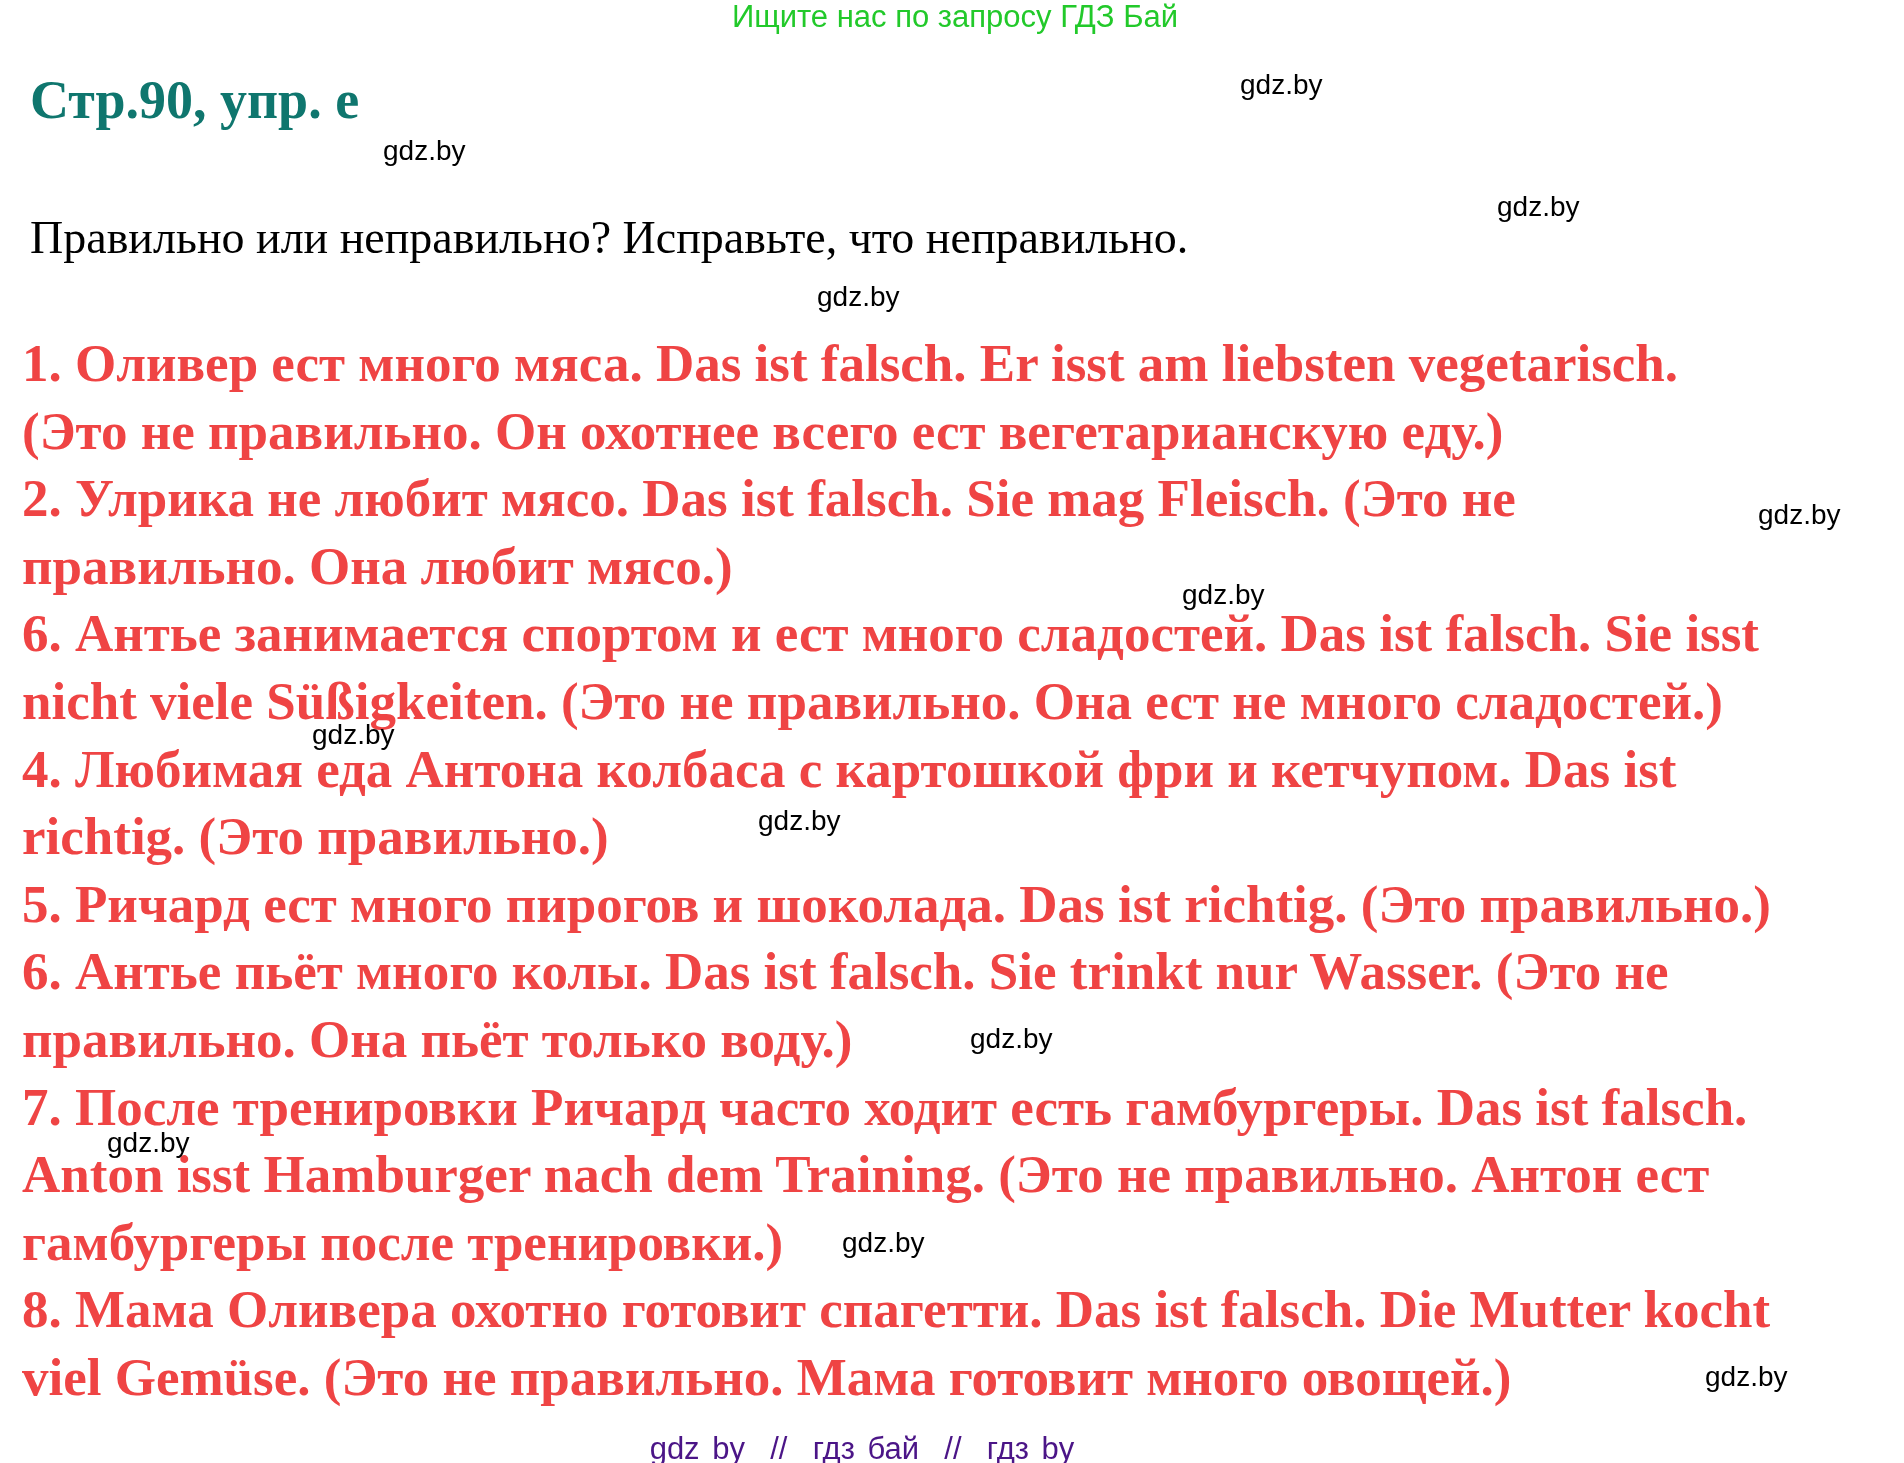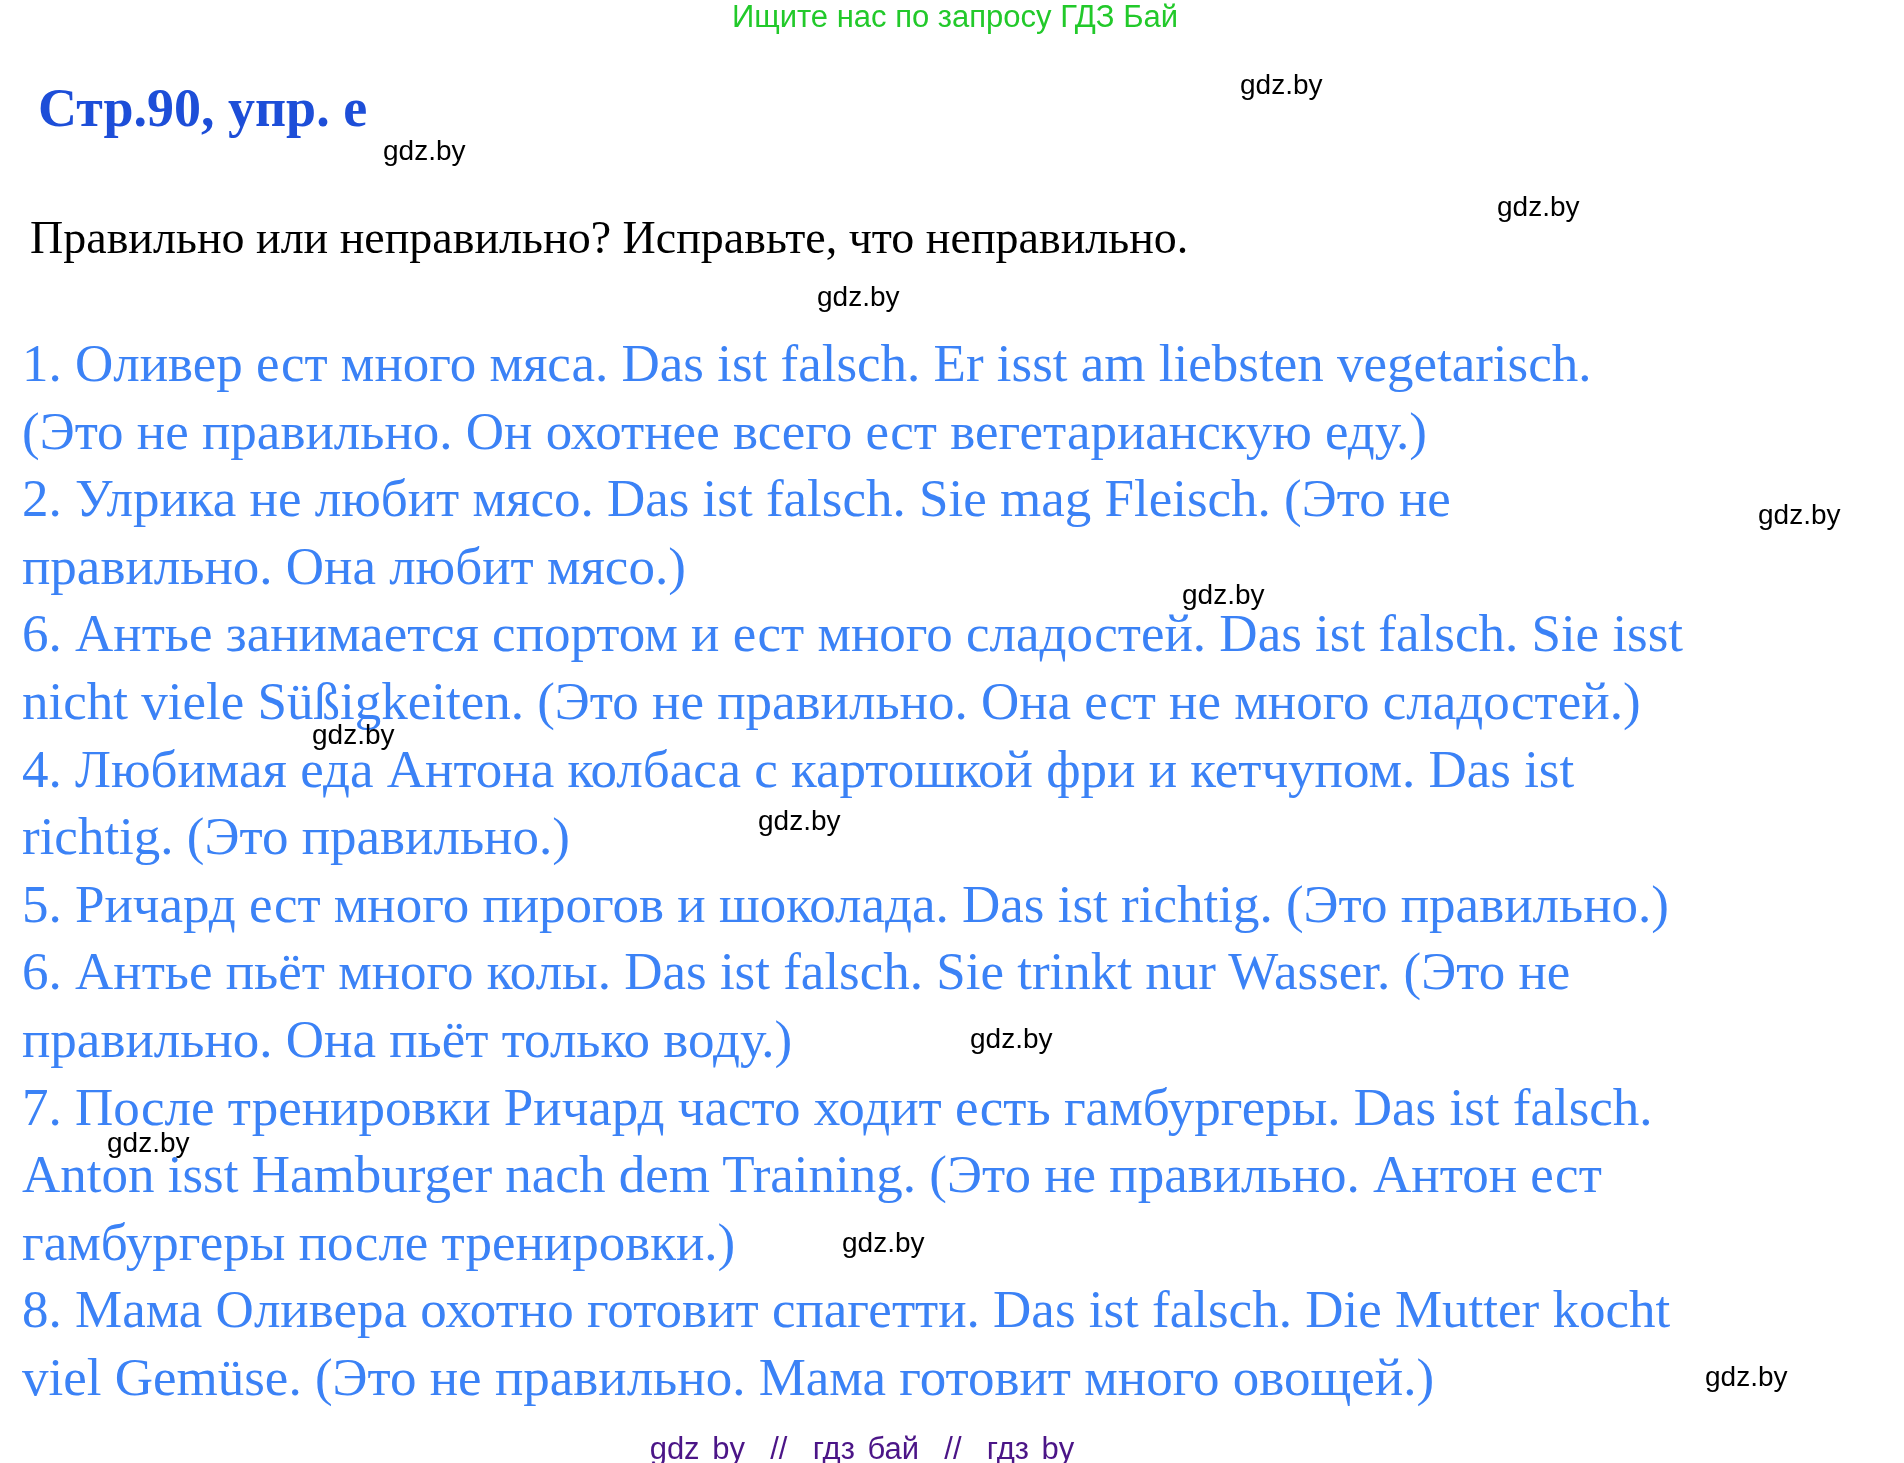--- a/index.html
+++ b/index.html
@@ -4,32 +4,32 @@
 <style>
   html, body { margin: 0; padding: 0; background: #ffffff; }
   body { width: 1904px; height: 1463px; position: relative; overflow: hidden; }
   .promo {
     position: absolute; left: 8px; right: 0; top: 0; text-align: center;
     font-family: "Liberation Sans", sans-serif; font-size: 31px; line-height: 34px;
     color: #22c92a; padding-left: 0;
   }
   .promo span { display: inline-block; transform: translateX(-1px); }
   .title {
-    position: absolute; left: 22px; top: 60px; margin: 16px;
+    position: absolute; left: 22px; top: 60px; margin: 8px;
     font-family: "Liberation Serif", serif; font-weight: bold;
-    font-size: 54px; line-height: 64px; color: #1d4ed8;
+    font-size: 54px; line-height: 64px; color: #0f766e;
   }
   .intro {
     position: absolute; left: 22px; top: 196px; margin: 8px;
     font-family: "Liberation Serif", serif; font-size: 46px; line-height: 68px; color: #000;
     white-space: nowrap;
   }
   .answers {
     position: absolute; left: 22px; top: 330px; margin: 0; padding: 0; list-style: none;
-    font-family: "Liberation Serif", serif; font-size: 53px; line-height: 67.6px; color: #3b82f6;
+    font-family: "Liberation Serif", serif; font-size: 53px; line-height: 67.6px; color: #ef4444; font-weight: bold;
   }
   .answers .line { display: block; white-space: nowrap; height: 67.6px; }
   .wm {
     position: absolute; font-family: "Liberation Sans", sans-serif;
     font-size: 28px; line-height: 30px; color: #000000;
   }
   .footer {
     position: absolute; left: 0; right: 0; top: 1432px; text-align: center;
     font-family: "Liberation Sans", sans-serif; font-size: 31px; line-height: 34px;
     color: #4b1587; word-spacing: 4px;

